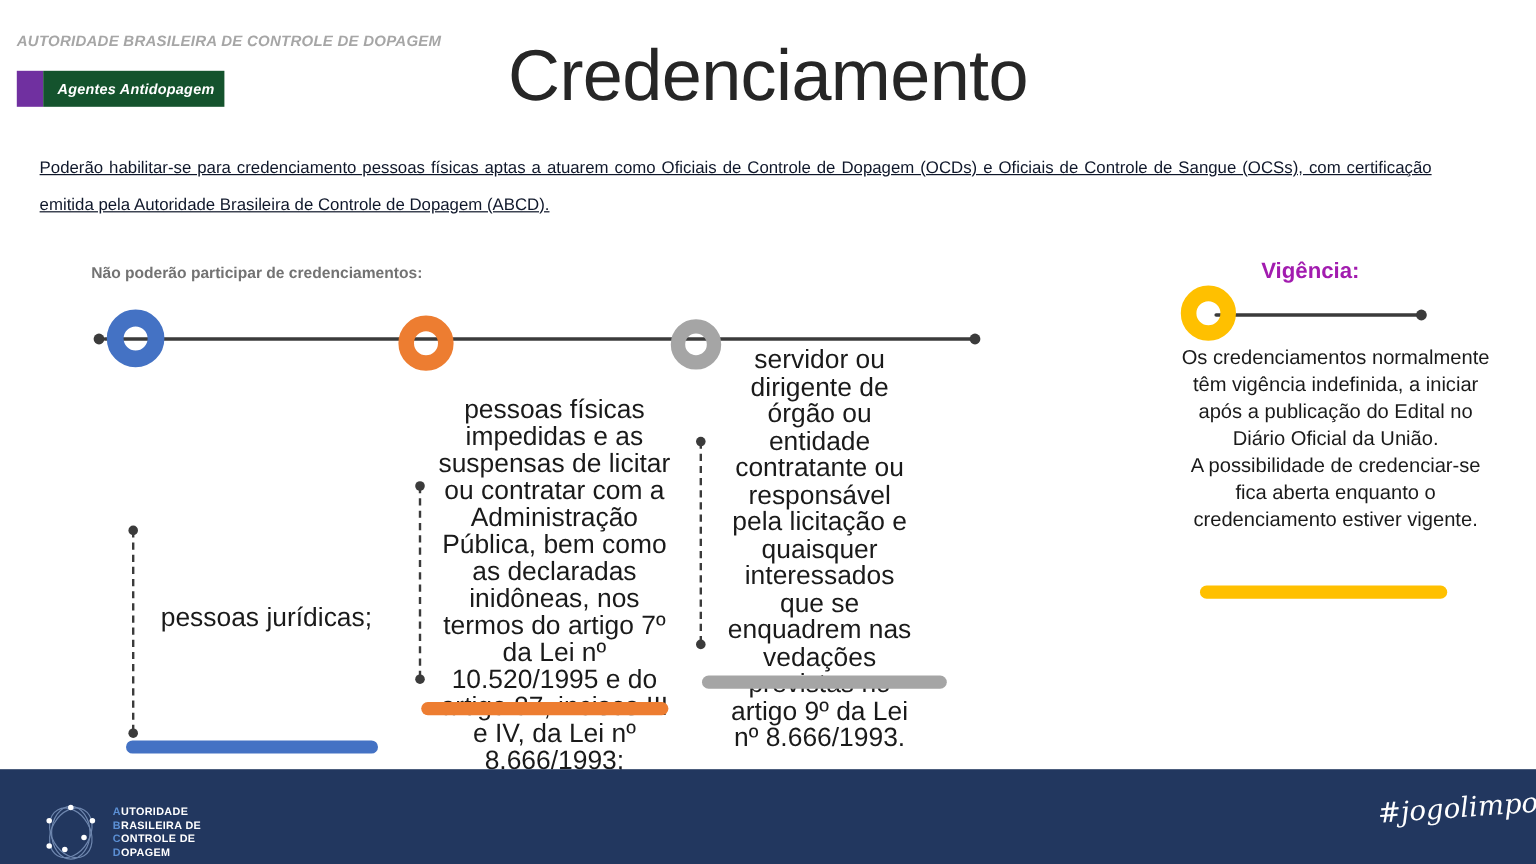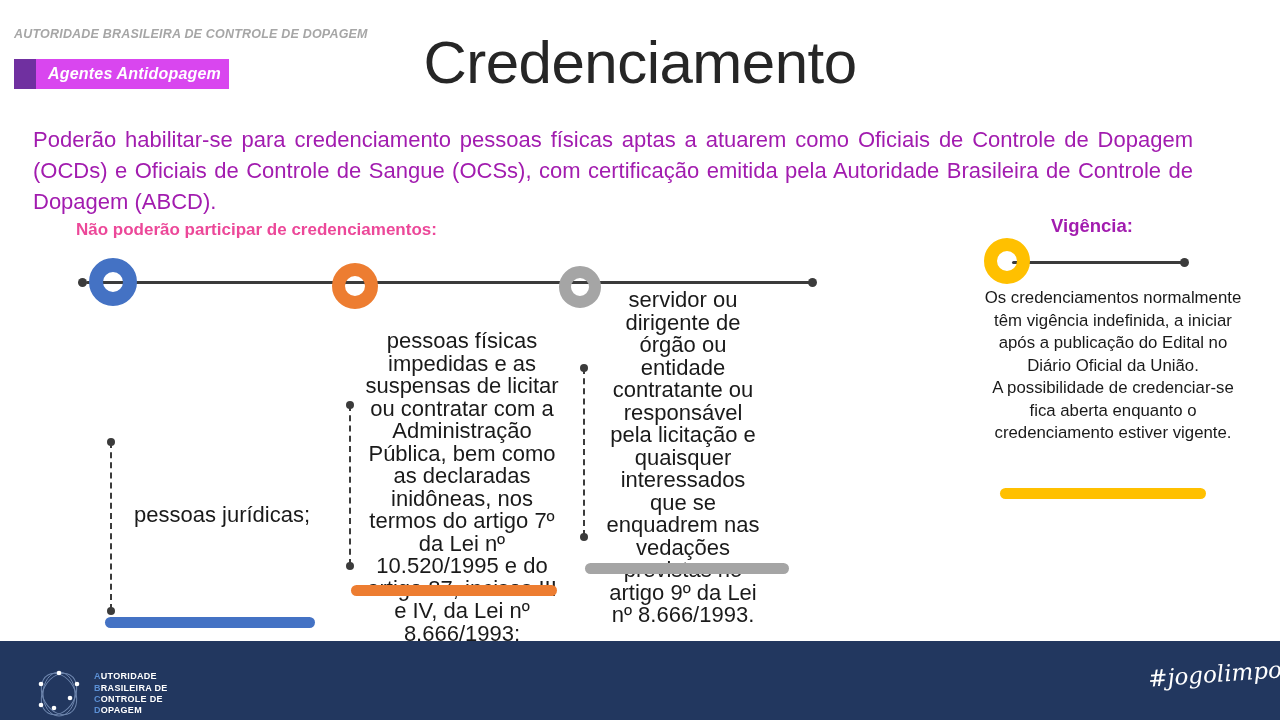--- a/index.html
+++ b/index.html
@@ -40,23 +40,23 @@
     top: 59px;
     height: 30px;
     display: flex;
     align-items: stretch;
   }
   .tag-left {
     width: 22px;
     background: #7030A0;
   }
   .tag-main {
-    background: #d946ef;
+    background: #14532d;
     color: #ffffff;
-    font-size: 16px;
+    font-size: 12px;
     font-weight: bold;
     font-style: italic;
     display: flex;
     align-items: center;
     padding: 0 8px 0 12px;
     white-space: nowrap;
     letter-spacing: 0.2px;
   }
   .slide-title {
     position: absolute;
@@ -69,35 +69,36 @@
     color: #262626;
     letter-spacing: -0.5px;
   }
 
   
   .intro {
     position: absolute;
     left: 33px;
     top: 124px;
     width: 1160px;
-    font-size: 22px;
+    font-size: 14px;
     line-height: 31px;
-    color: #a21caf;
+    color: #0f172a;
     text-align: justify;
     text-justify: inter-word;
+    text-decoration: underline;
   }
 
   
   .left-heading {
     position: absolute;
     left: 76px;
     top: 220px;
-    font-size: 17px;
-    font-weight: bold;
-    color: #ec4899;
+    font-size: 13px;
+    font-weight: bold;
+    color: #737373;
     white-space: nowrap;
   }
   .right-heading {
     position: absolute;
     left: 1051px;
     top: 215px;
     font-size: 18.5px;
     font-weight: bold;
     color: #a21caf;
     white-space: nowrap;

